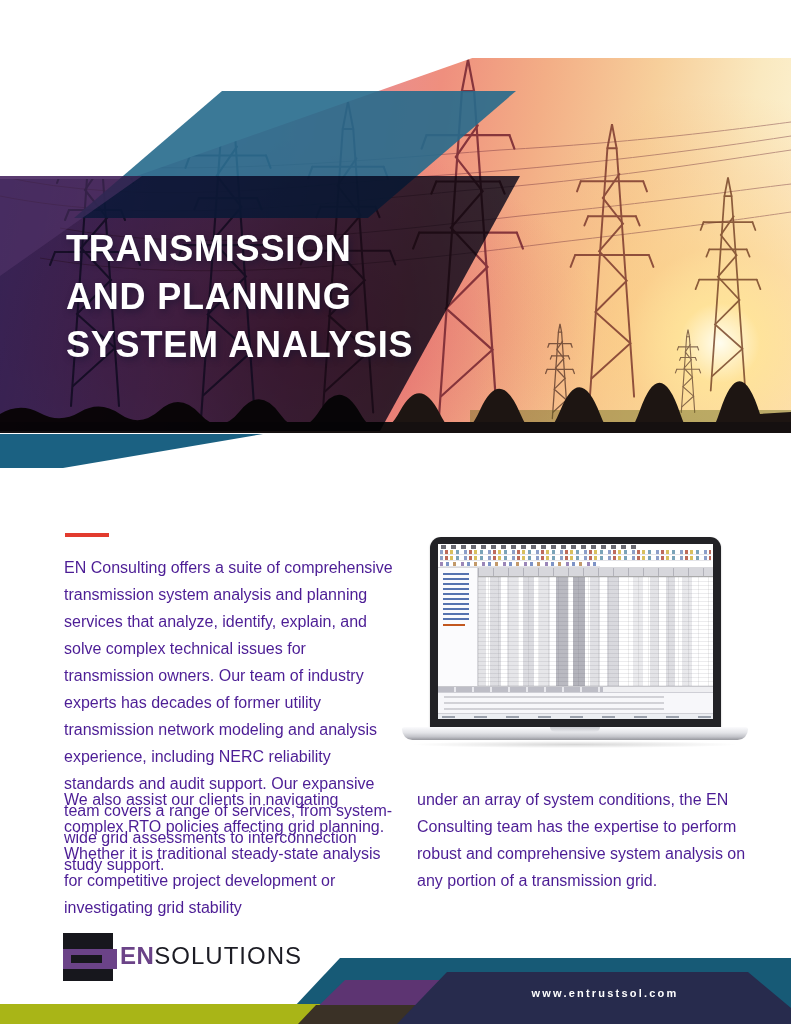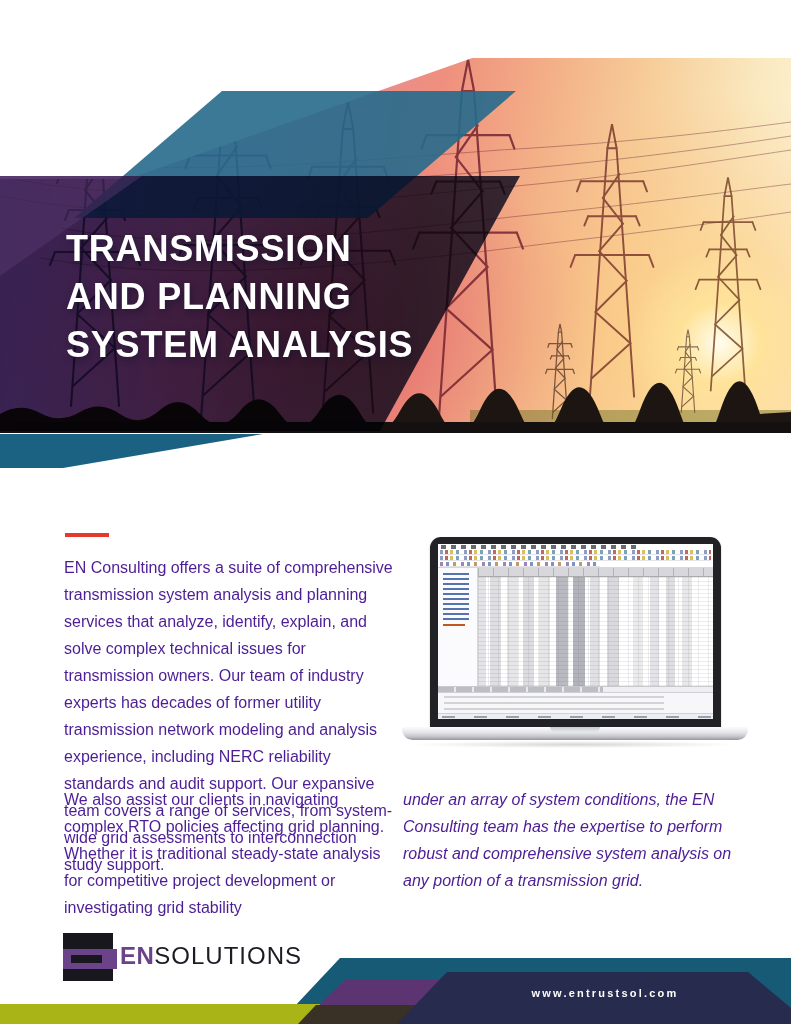--- a/index.html
+++ b/index.html
@@ -31,21 +31,21 @@
     text-shadow:2px 3px 6px rgba(22,18,45,.55); }
   .hero-title span { display:block; }
 
   
   .sol-heading { position:absolute; left:64px; top:496px; font-size:25px; font-weight:bold;
     color:#3f444e; letter-spacing:.4px; }
   .sol-rule { position:absolute; left:65px; top:533px; width:44px; height:4px; background:#e23b2e; }
   .para { position:absolute; font-size:16px; line-height:27px; color:#4c1d95; }
   .para-intro { left:64px; top:554px; width:334px; }
   .para-left  { left:64px; top:786px; width:336px; }
-  .para-right { left:403px; top:786px; width:332px;font-style:italic; }
+  .para-right { left:417px; top:786px; width:332px; }
 
   
   .laptop { position:absolute; left:402px; top:537px; width:346px; height:218px; }
   .lid { position:absolute; left:28px; top:0; width:291px; height:190px; background:#222226;
     border-radius:11px 11px 0 0; padding:7px 8px 8px; box-shadow:0 1px 2px rgba(0,0,0,.25); }
   .screen { width:100%; height:100%; background:#ffffff; overflow:hidden; position:relative;
     display:flex; flex-direction:column; }
   .sc-menubar { height:4px; margin:1px 3px 0; width:72%;
     background:repeating-linear-gradient(90deg,#6a6a72 0 5px,transparent 5px 10px); }
   .sc-toolbar { height:5px; margin:1px 2px 0; border-bottom:1px solid #e4e4e8;

